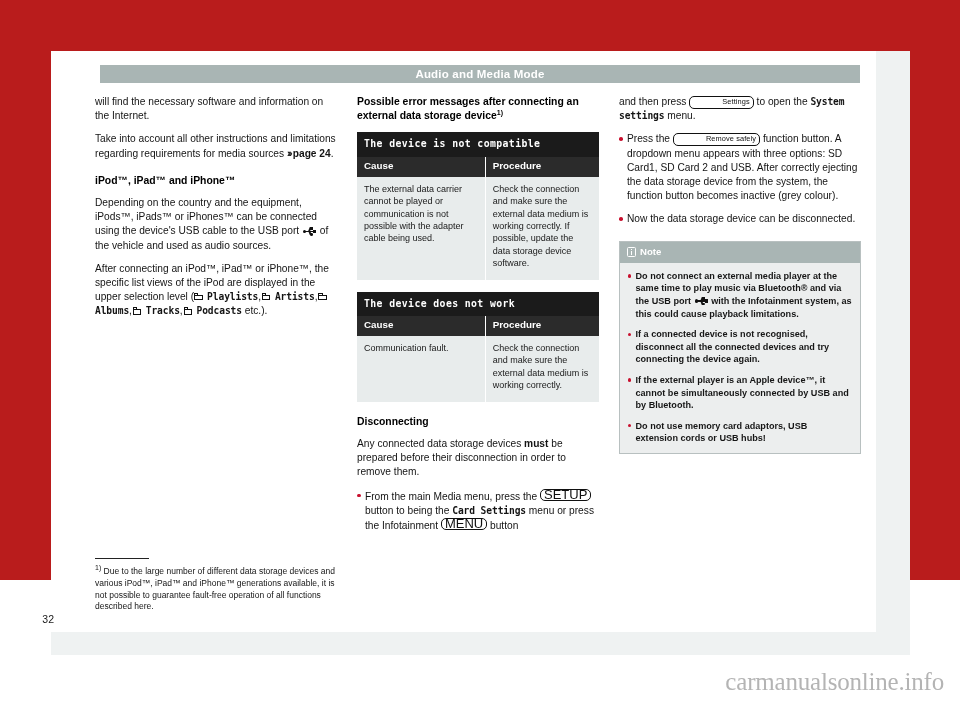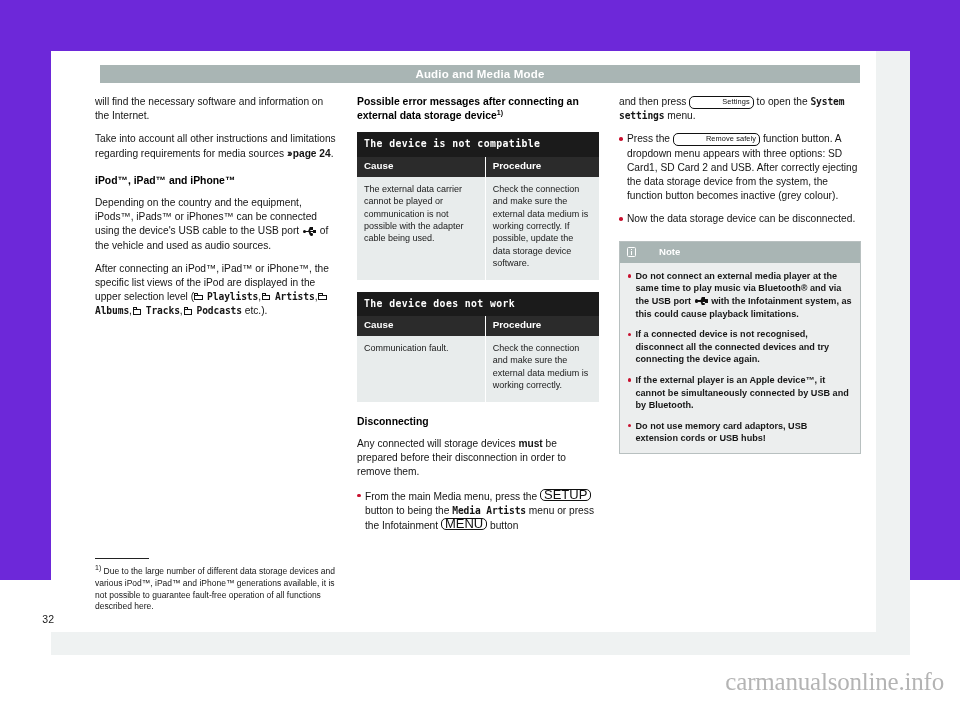--- a/index.html
+++ b/index.html
@@ -13,21 +13,21 @@
   body {
     font-family: "Liberation Sans", sans-serif;
     -webkit-font-smoothing: antialiased;
   }
 
   
   #viewport {
     position: relative;
     width: 960px;
     height: 580px;
-    background: #6d28d9;
+    background: #b91c1c;
   }
   #page-shadow {
     position: absolute;
     left: 51px;
     top: 51px;
     width: 859px;
     height: 604px;
     background: #eff2f2;
   }
   #page {
@@ -231,21 +231,21 @@
     background: #eceeee;
   }
   .notebox-head {
     background: #a9b5b4;
     color: #ffffff;
     font-size: 9.6px;
     font-weight: bold;
     padding: 3.5px 6px 3.5px 7px;
     display: flex;
     align-items: center;
-    gap: 23px;
+    gap: 4px;
   }
   .info-icon {
     display: inline-block;
     width: 9px;
     height: 10px;
     border: 1.3px solid #ffffff;
     border-radius: 1.5px;
     position: relative;
     box-sizing: border-box;
   }
@@ -378,26 +378,26 @@
           <tr>
             <td>Communication fault.</td>
             <td>Check the connection and make sure the external data medium is working correctly.</td>
           </tr>
         </tbody>
       </table>
 
       <h3 class="sub">Disconnecting</h3>
 
       <p>
-        <span>Any connected will storage devices </span><b>must</b><span> be prepared before their disconnection in order to remove them.</span>
+        <span>Any connected data storage devices </span><b>must</b><span> be prepared before their disconnection in order to remove them.</span>
       </p>
 
       <ul class="red-bullets">
         <li>
-          <span>From the main Media menu, press the </span><span class="key">SETUP</span><span> button to being the </span><span class="mono">Media Artists</span><span> menu or press the Infotainment </span><span class="key">MENU</span><span> button</span>
+          <span>From the main Media menu, press the </span><span class="key">SETUP</span><span> button to being the </span><span class="mono">Card Settings</span><span> menu or press the Infotainment </span><span class="key">MENU</span><span> button</span>
         </li>
       </ul>
 
     </div>
 
     <div class="col" id="col-3">
 
       <p>
         <span>and then press </span><span class="key small">Settings</span><span> to open the </span><span class="mono">System settings</span><span> menu.</span>
       </p>

